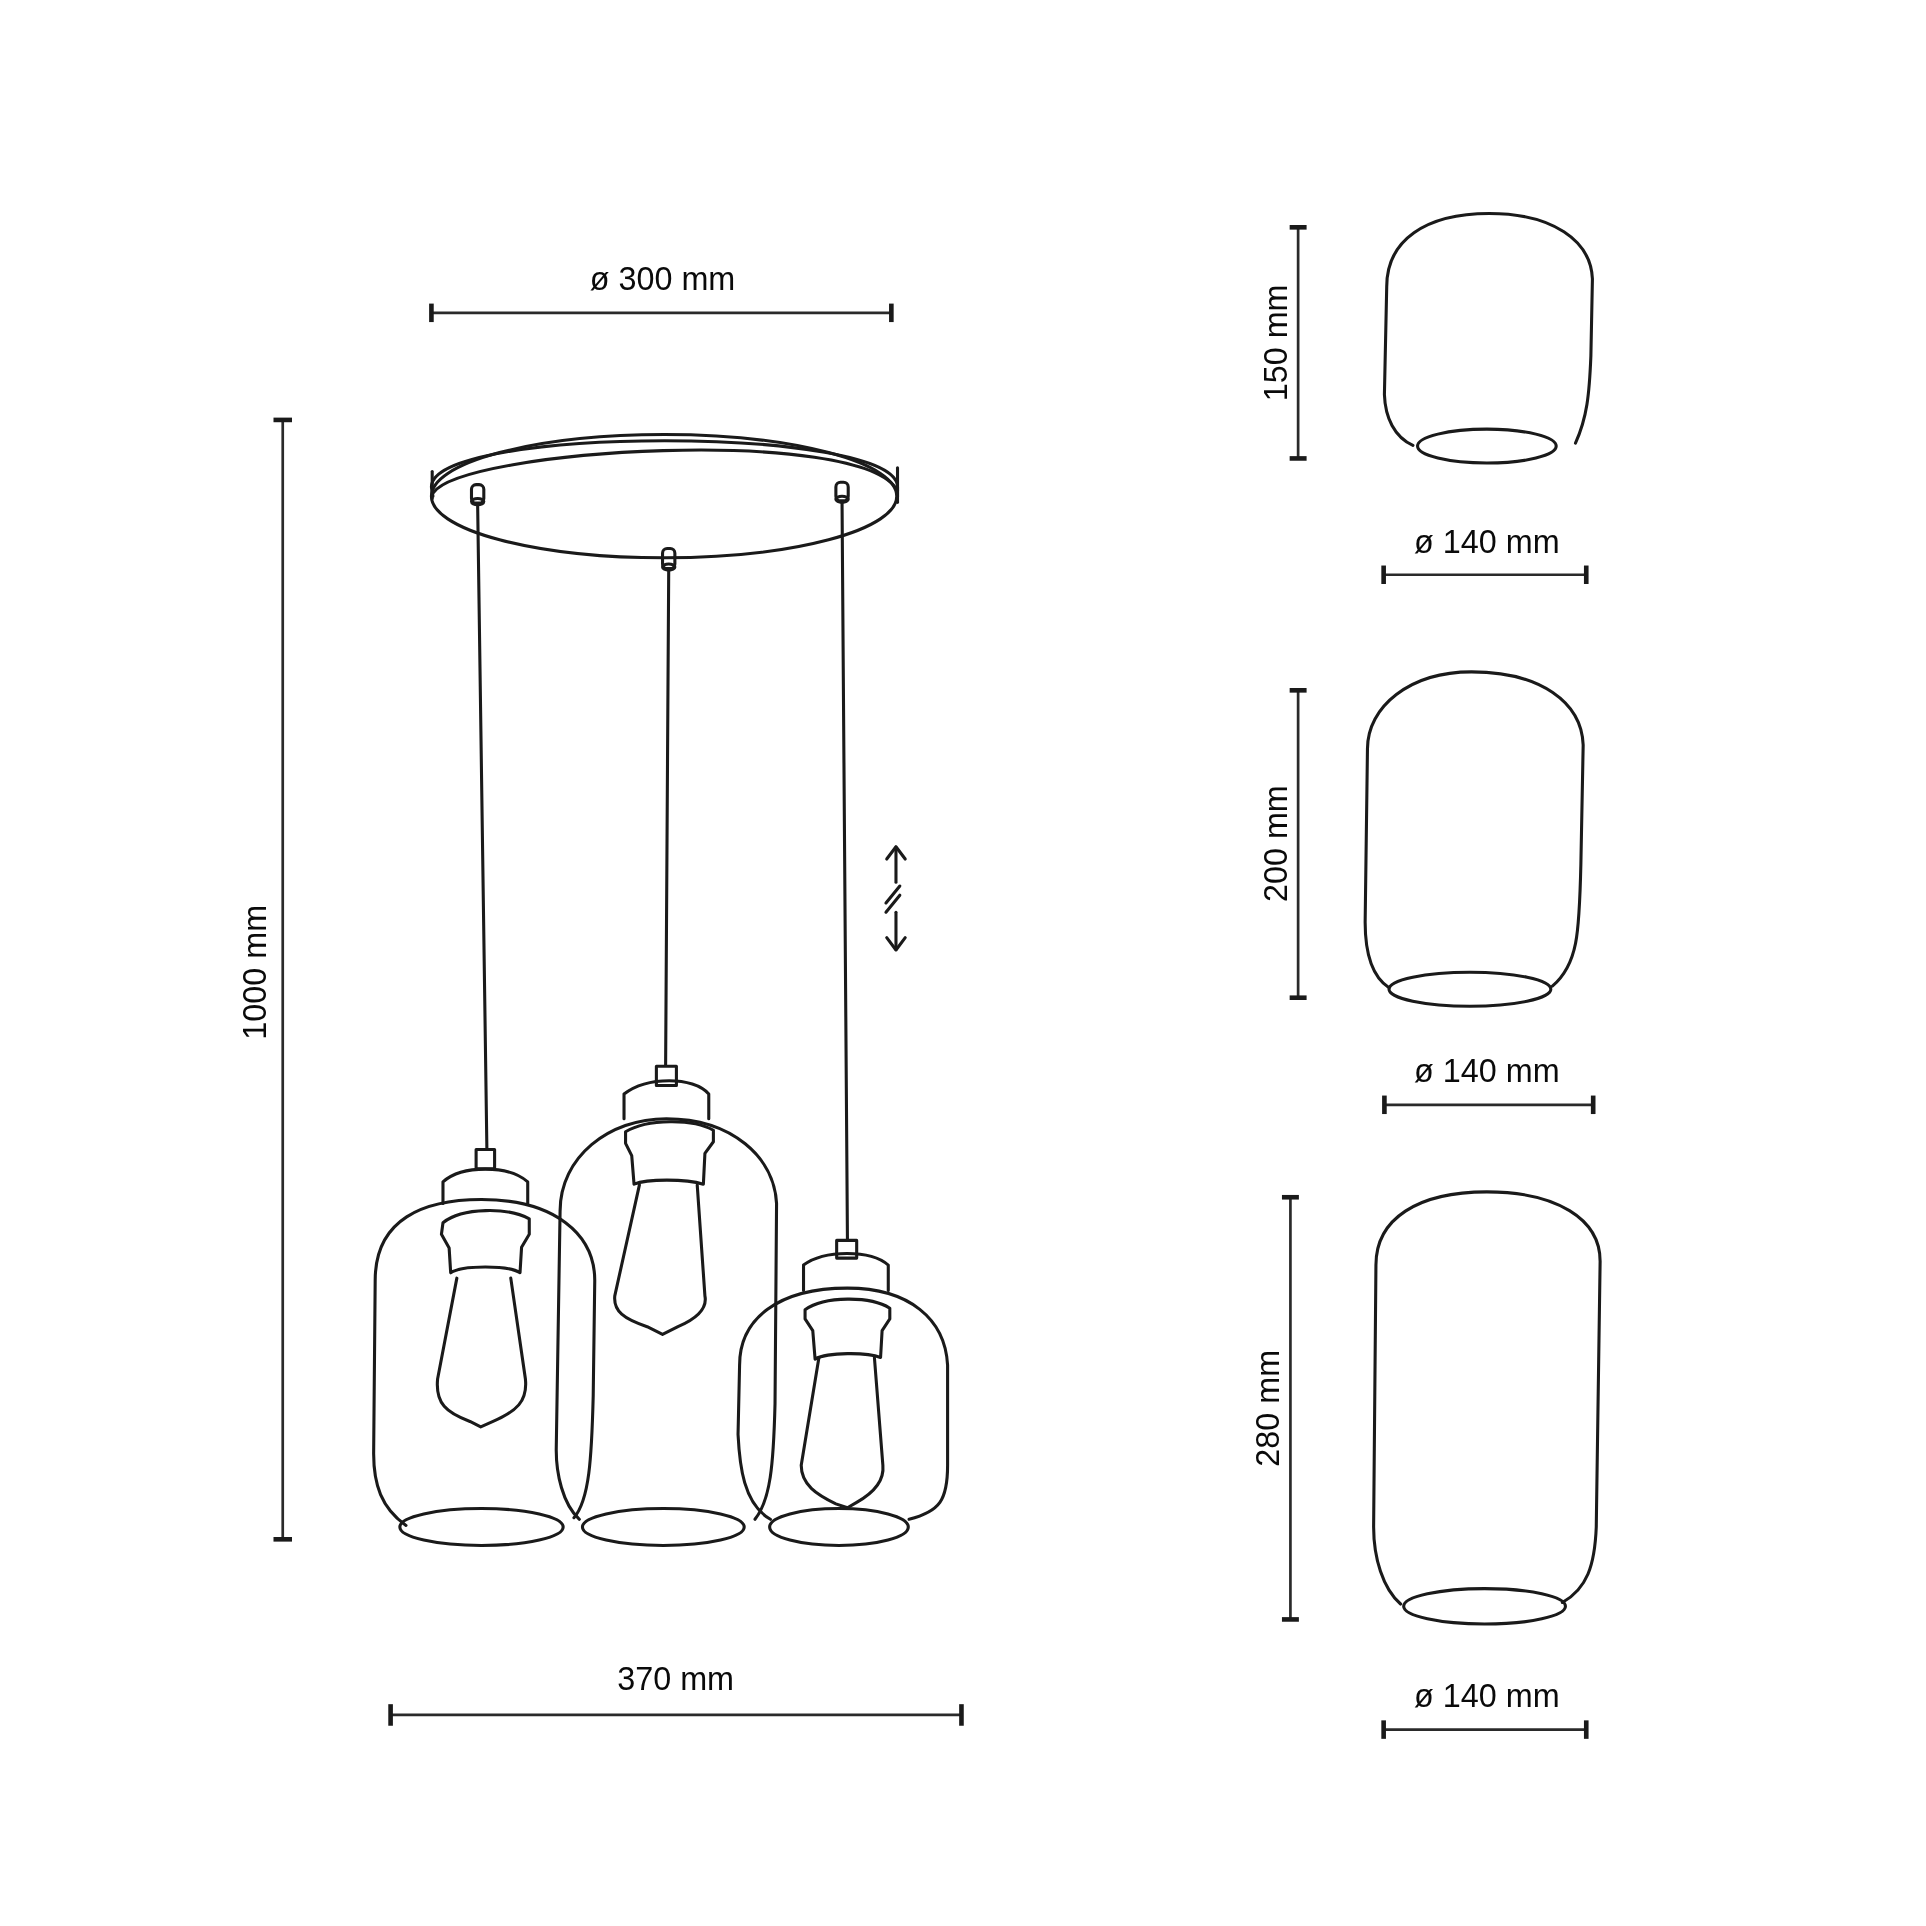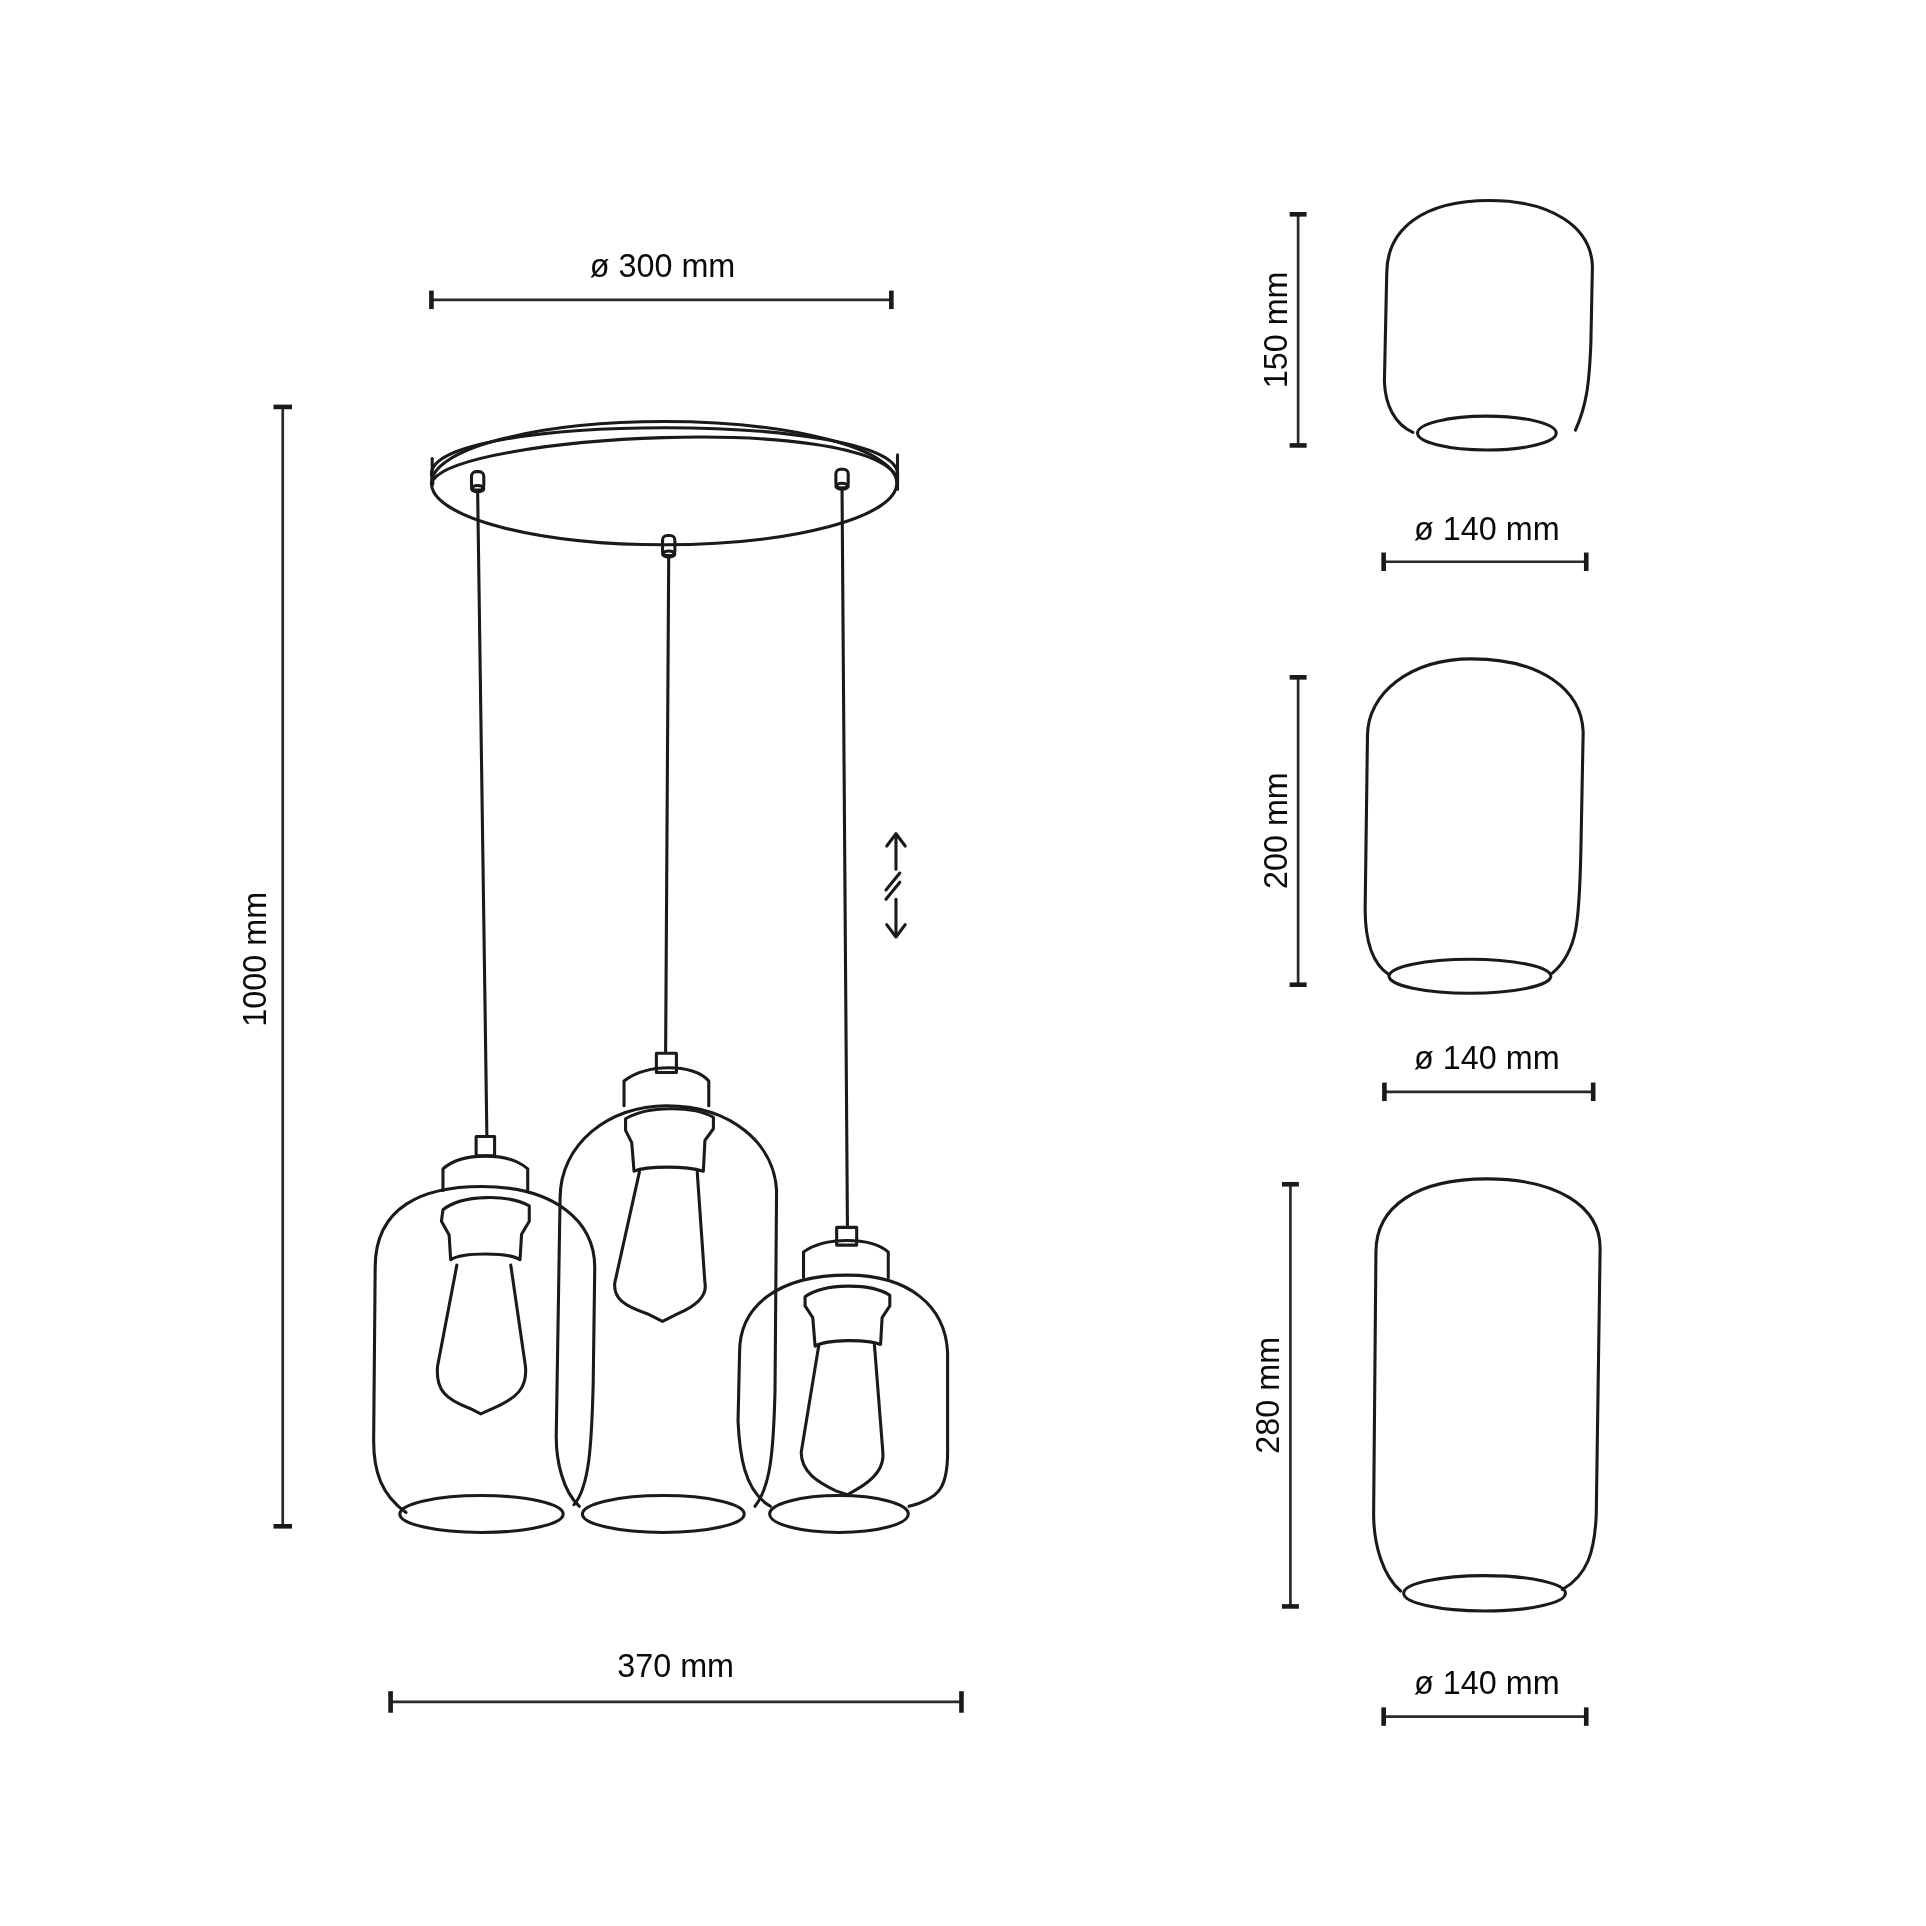--- a/index.html
+++ b/index.html
@@ -1,17 +1,17 @@
 <!DOCTYPE html>
 <html style="font-size:12.3px"><head>
 <meta charset="utf-8">
 <style>
   html, body { margin: 0; padding: 0; background: #ffffff; }
   body { width: 1926px; height: 1926px; overflow: hidden; }
-  #canvas { position: absolute; left: 0; top: 4px; width: 1926px; height: 1842px; }
+  #canvas { position: absolute; left: 0; top: 17px; width: 1926px; height: 1842px; }
   svg { display: block; }
   .ln { fill: none; stroke: #1a1a1a; stroke-width: 4; stroke-linecap: round; stroke-linejoin: round; }
   .dim { fill: none; stroke: #2a2a2a; stroke-width: 3.5; }
   .tick { stroke: #1a1a1a; stroke-width: 6; }
   .lbl { font-family: "Liberation Sans", "DejaVu Sans", sans-serif; font-size: 42px; fill: #0a0a0a; }
 </style>
 </head>
 <body>
 
 <div id="canvas">

